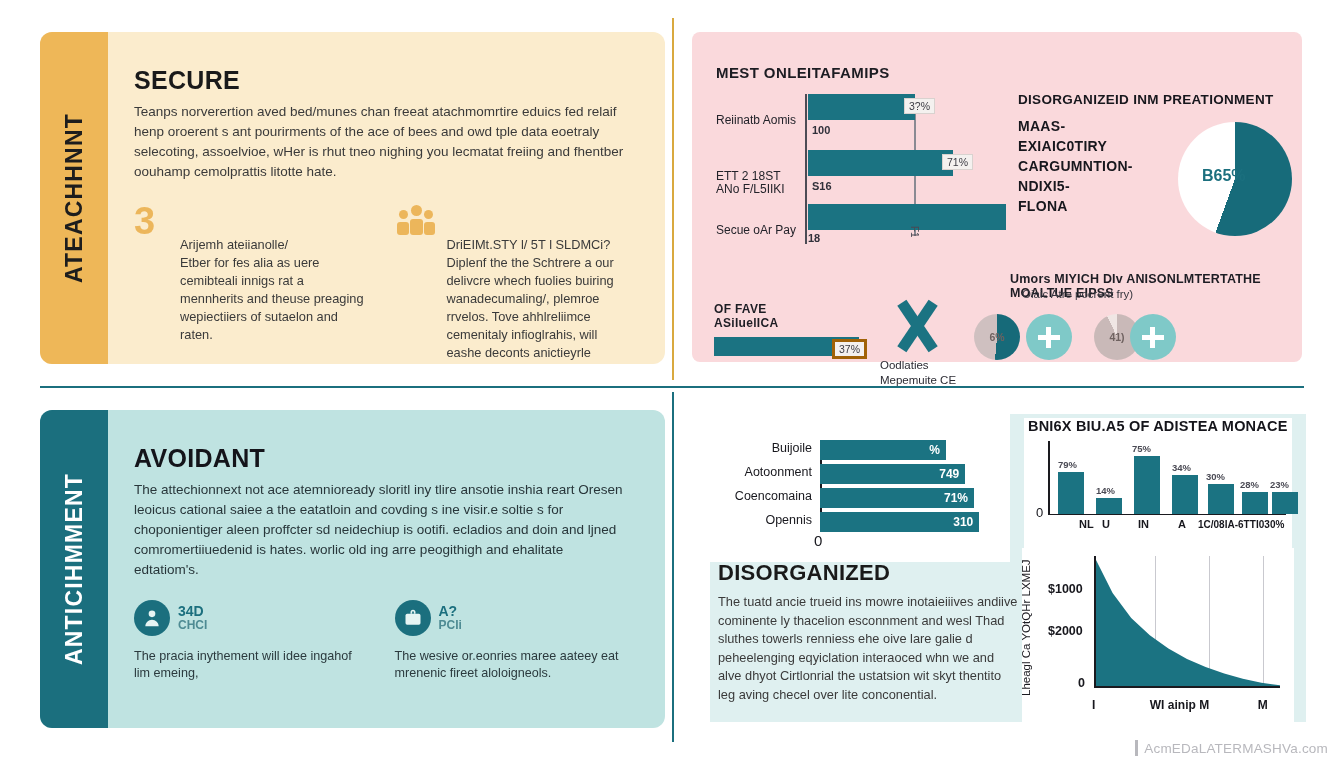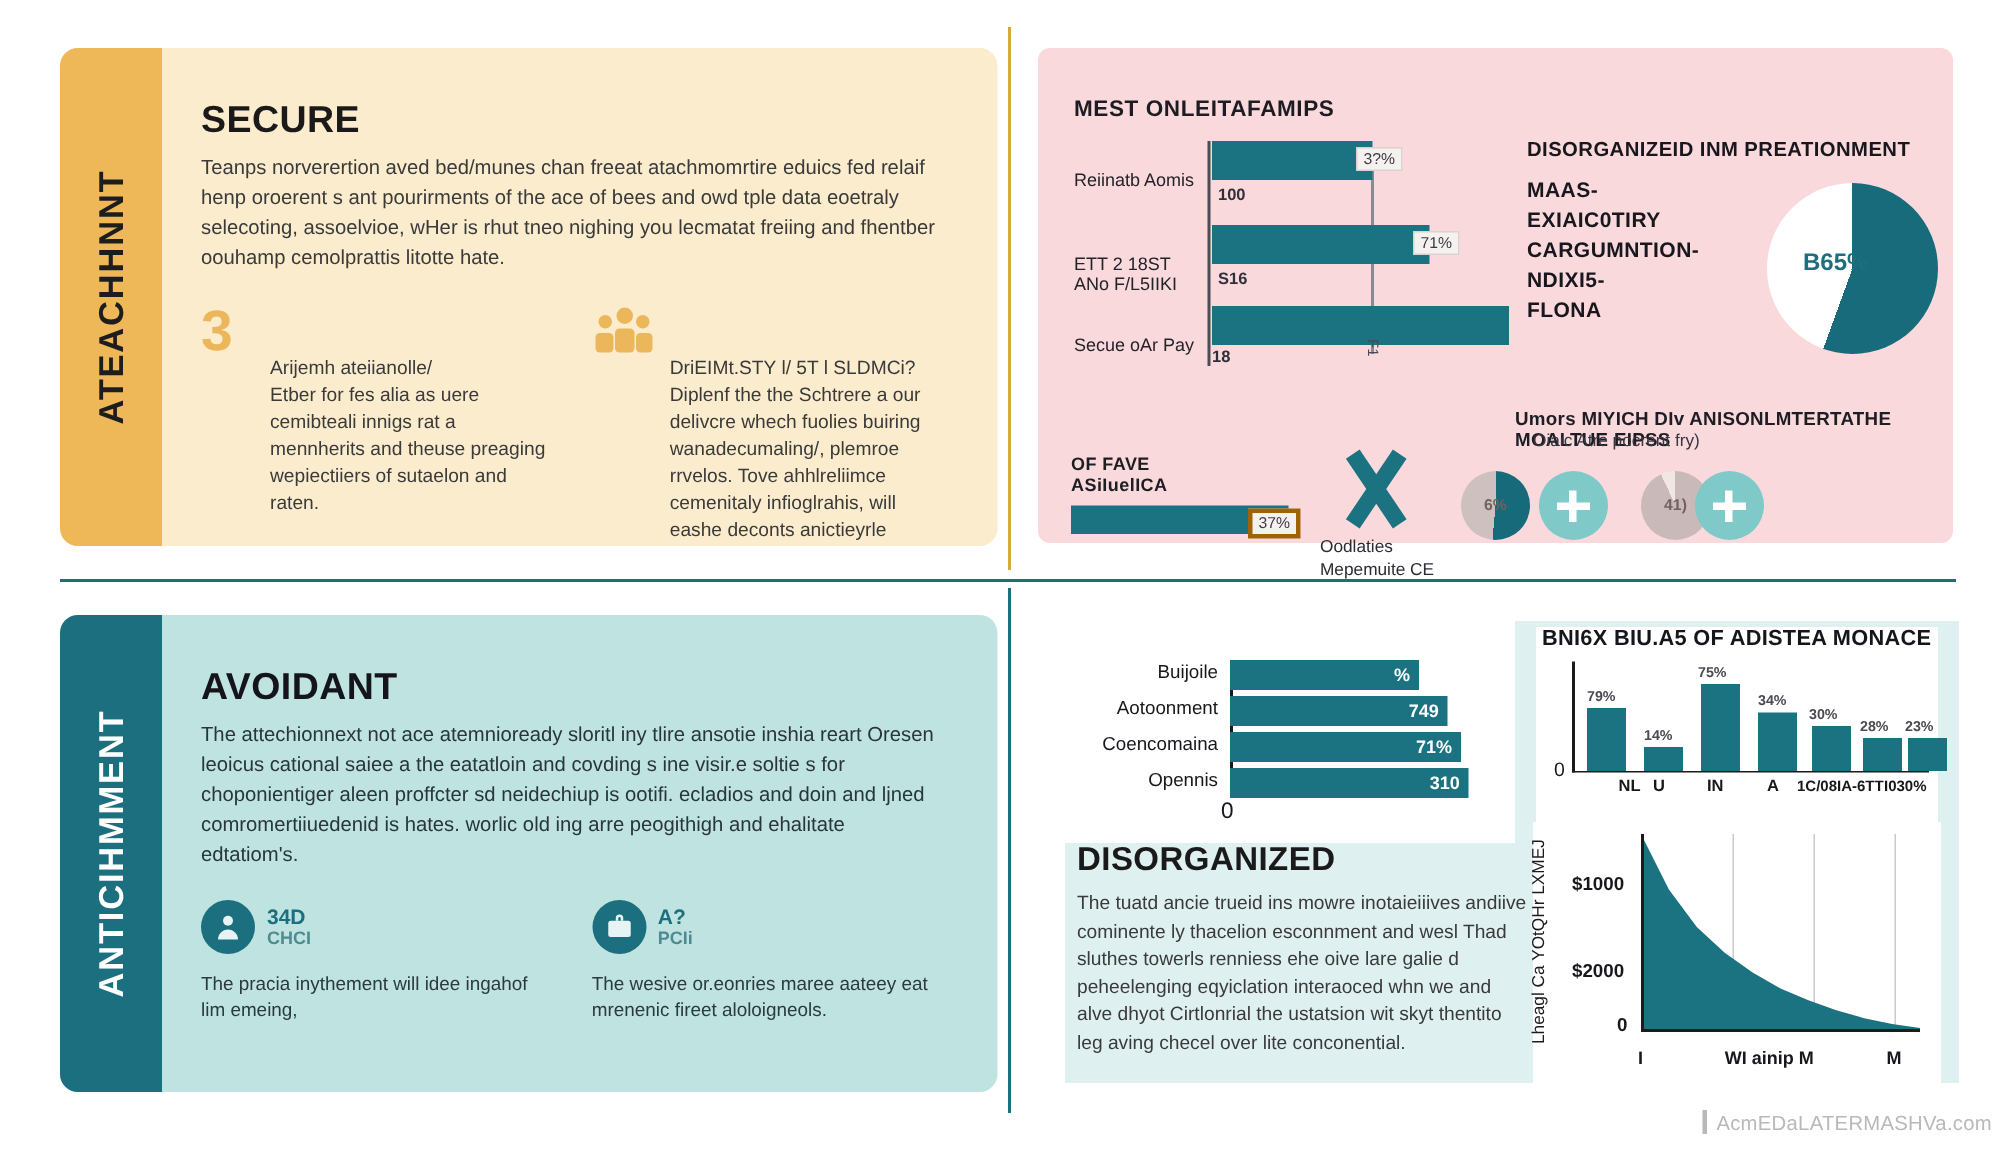--- a/index.html
+++ b/index.html
@@ -416,21 +416,21 @@
   </div>
 
   <div id="br-text">
     <div class="h-title">DISORGANIZED</div>
     <div class="p-body">The tuatd ancie trueid ins mowre inotaieiiives andiive cominente ly thacelion esconnment and wesl Thad sluthes towerls renniess ehe oive lare galie d peheelenging eqyiclation interaoced whn we and alve dhyot Cirtlonrial the ustatsion wit skyt thentito leg aving checel over lite conconential.</div>
   </div>
 
   <div id="br-area">
     <div class="ar-ylabel">Lheagl Ca YOtQHr LXMEJ</div>
     <div class="ar-ytick" style="left:26px; top:34px;">$1000</div>
-    <div class="ar-ytick" style="left:26px; top:92px;">$2000</div>
+    <div class="ar-ytick" style="left:26px; top:76px;">$2000</div>
     <div class="ar-ytick" style="left:56px; top:128px;">0</div>
 
     <div class="ar-plot">
       <div class="ar-grid" style="left:33%"></div>
       <div class="ar-grid" style="left:62%"></div>
       <div class="ar-grid" style="left:91%"></div>
       <svg viewBox="0 0 100 100" preserveAspectRatio="none" style="position:absolute; left:0; top:0; width:100%; height:100%;">
         <path d="M0,0 L10,28 L20,47 L30,60 L40,70 L50,78 L60,84 L70,89 L80,93 L90,96 L100,98 L100,100 L0,100 Z" fill="#1b7382"></path>
       </svg>
       <div class="ar-axis-x"></div>

